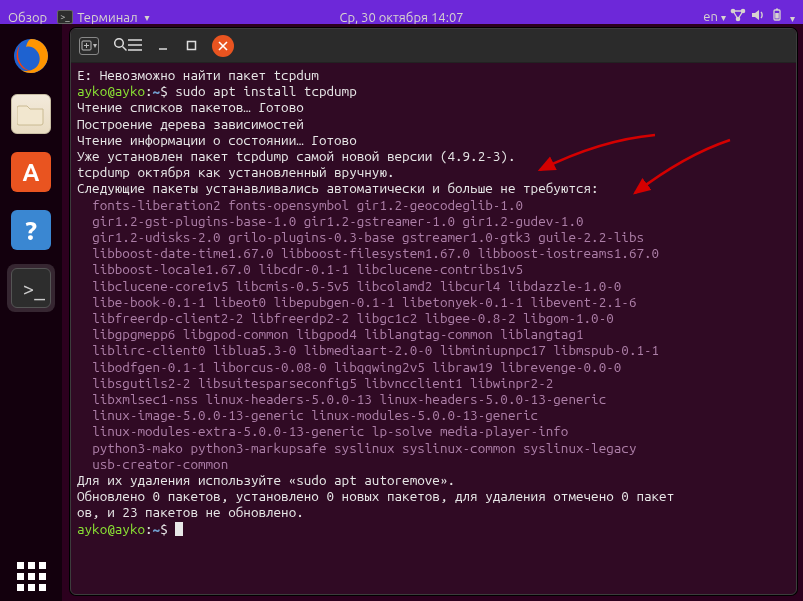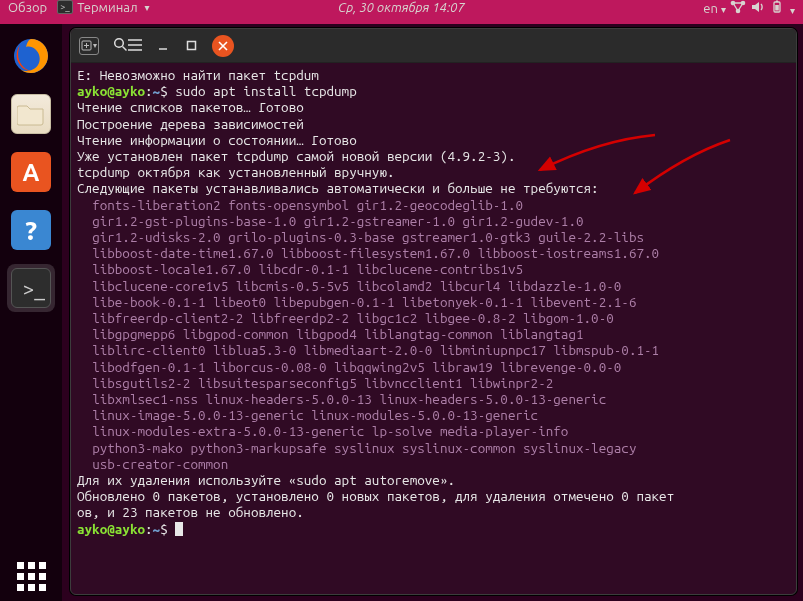--- a/index.html
+++ b/index.html
@@ -8,27 +8,27 @@
       background:#2c001e;
       font-family: "Ubuntu Mono","DejaVu Sans Mono",monospace;
       font-size:13px;
       overflow:hidden;
       position:relative;
     }
 
     
     .top-panel{
       position:absolute; top:0; left:0; right:0; height:24px;
-      background:#be185d; color:#d7d3cf;
-      display:flex; align-items:flex-start;
+      background:#6d28d9; color:#d7d3cf;
+      display:flex; align-items:flex-end;
       font-family:Ubuntu, sans-serif; font-size:13px;
       padding:0 8px;
     }
     .panel-left{display:flex;align-items:center;gap:10px}
-    .panel-center{position:absolute;left:50%;transform:translateX(-50%);font-style:italic;}
+    .panel-center{position:absolute;left:50%;transform:translateX(-50%);}
     .panel-right{margin-left:auto;display:flex;align-items:center;gap:4px}
     .dd{font-size:10px;margin-left:3px}
 
     
     .dock{
       position:absolute; left:0; top:24px; bottom:0; width:62px;
       background:rgba(0,0,0,.55);
       display:flex; flex-direction:column; align-items:center;
       padding-top:8px; gap:10px;
     }
@@ -76,21 +76,21 @@
     .newtab{width:20px;height:18px;border:1px solid #888;border-radius:3px;
       display:flex;align-items:center;justify-content:center;font-size:10px;color:#bbb;gap:1px}
 
     .term-body{
       padding:4px 6px 6px 6px;
       font-size:13.5px; line-height:16.2px;
       white-space:pre-wrap;
       color:#e8e8e8;
       font-family: "Ubuntu Mono","DejaVu Sans Mono",monospace;
     }
-    .pr-user{color:#8ae234;font-weight:bold}
+    .pr-user{color:#8ae234;font-weight:normal}
     .pr-path{color:#729fcf;font-weight:bold}
     .pr-sep{color:#e8e8e8}
     .pkg{color:#ad7fa8}
     .cursor{display:inline-block;width:8px;height:14px;background:#e8e8e8;vertical-align:-2px}
 
     
     .arrow{position:absolute;pointer-events:none}
     .arrow svg{overflow:visible}
   </style>
 </head>

